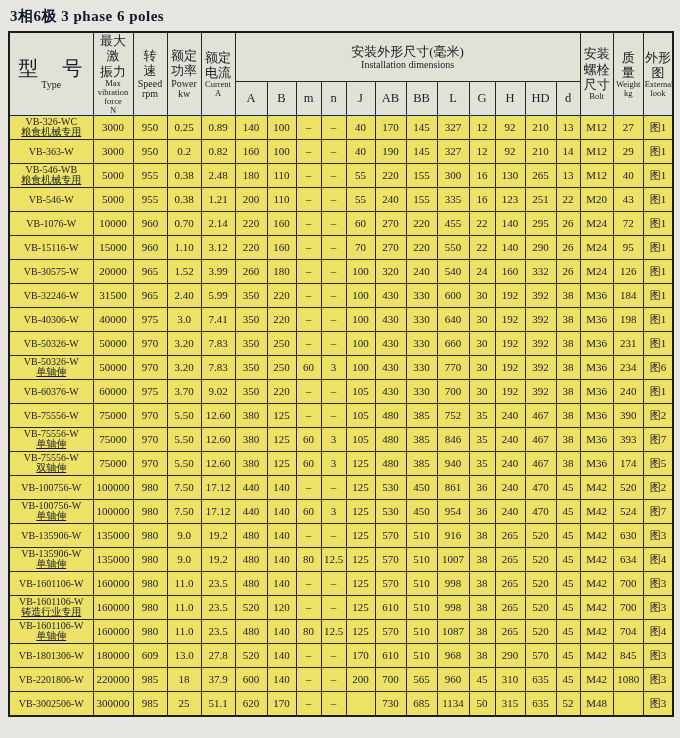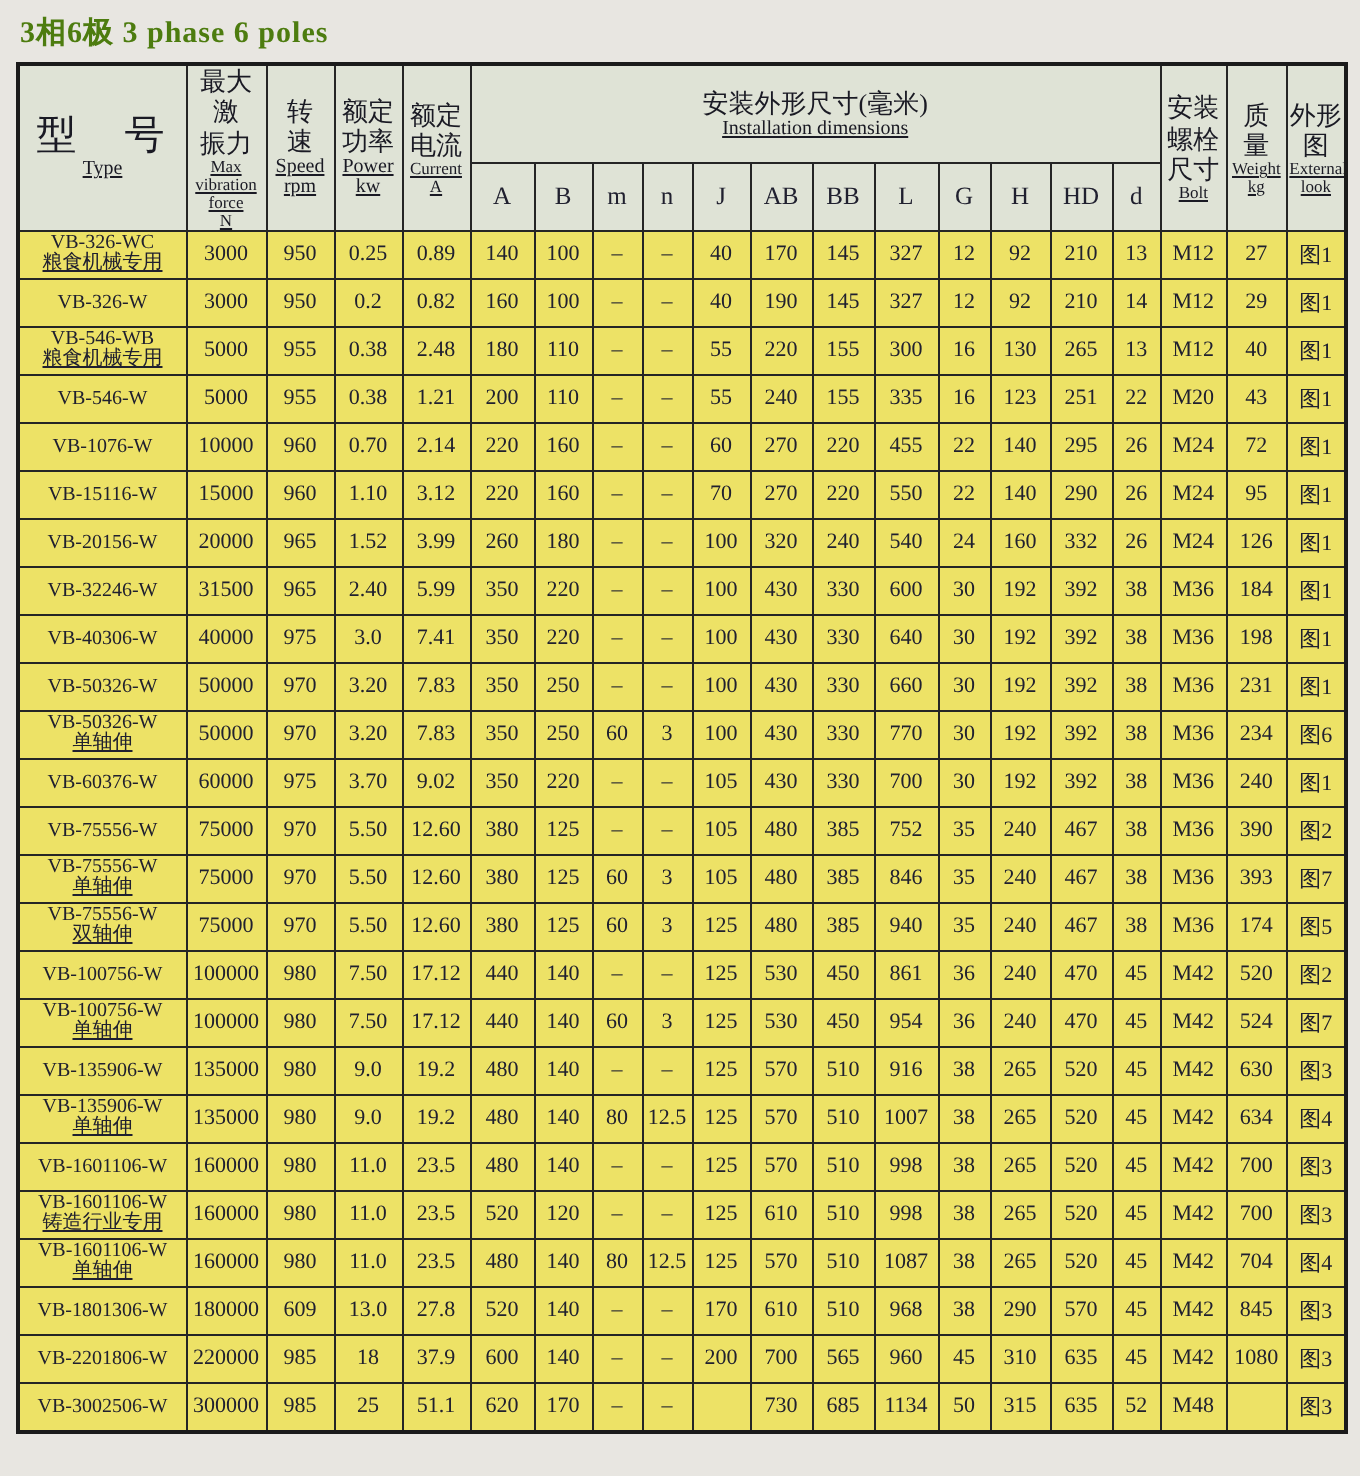--- a/index.html
+++ b/index.html
@@ -8,21 +8,21 @@
     width: 680px;
     height: 738px;
     background: #e8e6e1;
     overflow: hidden;
     font-family: "Liberation Serif", "DejaVu Serif", serif;
   }
   .page-title {
     padding: 7px 0 5px 10px;
     font-size: 15px;
     font-weight: bold;
-    color: #4d7c0f;
+    color: #0f172a;
     letter-spacing: 0.5px;
   }
   table.spec {
     margin-left: 8px;
     width: 664px;
     border-collapse: collapse;
     table-layout: fixed;
     border: 2px solid #1b1b1b;
     background: #ede266;
   }
@@ -45,21 +45,20 @@
     line-height: 1.18;
     color: #1a1a24;
   }
   .cn.big { font-size: 20px; letter-spacing: 2px; }
   .en {
     display: block;
     white-space: pre-line;
     font-size: 8.5px;
     line-height: 1.05;
     color: #1a1a24;
-    text-decoration: underline;
   }
   .en.mid { font-size: 10px; }
   tr.letters th {
     height: 24px;
     font-size: 12.5px;
     background: #dfe3d6;
   }
   tbody td {
     height: 23px;
     font-size: 11px;
@@ -189,21 +188,21 @@
     <td>12</td>
     <td>92</td>
     <td>210</td>
     <td>13</td>
     <td>M12</td>
     <td>27</td>
     <td>图1</td>
   </tr>
       <tr>
     <td class="model-cell">
-      <span class="model-name">VB-326-W</span>
+      <span class="model-name">VB-363-W</span>
 
     </td>
     <td>3000</td>
     <td>950</td>
     <td>0.2</td>
     <td>0.82</td>
     <td>160</td>
     <td>100</td>
     <td>–</td>
     <td>–</td>
@@ -314,21 +313,21 @@
     <td>22</td>
     <td>140</td>
     <td>290</td>
     <td>26</td>
     <td>M24</td>
     <td>95</td>
     <td>图1</td>
   </tr>
       <tr>
     <td class="model-cell">
-      <span class="model-name">VB-20156-W</span>
+      <span class="model-name">VB-30575-W</span>
 
     </td>
     <td>20000</td>
     <td>965</td>
     <td>1.52</td>
     <td>3.99</td>
     <td>260</td>
     <td>180</td>
     <td>–</td>
     <td>–</td>

